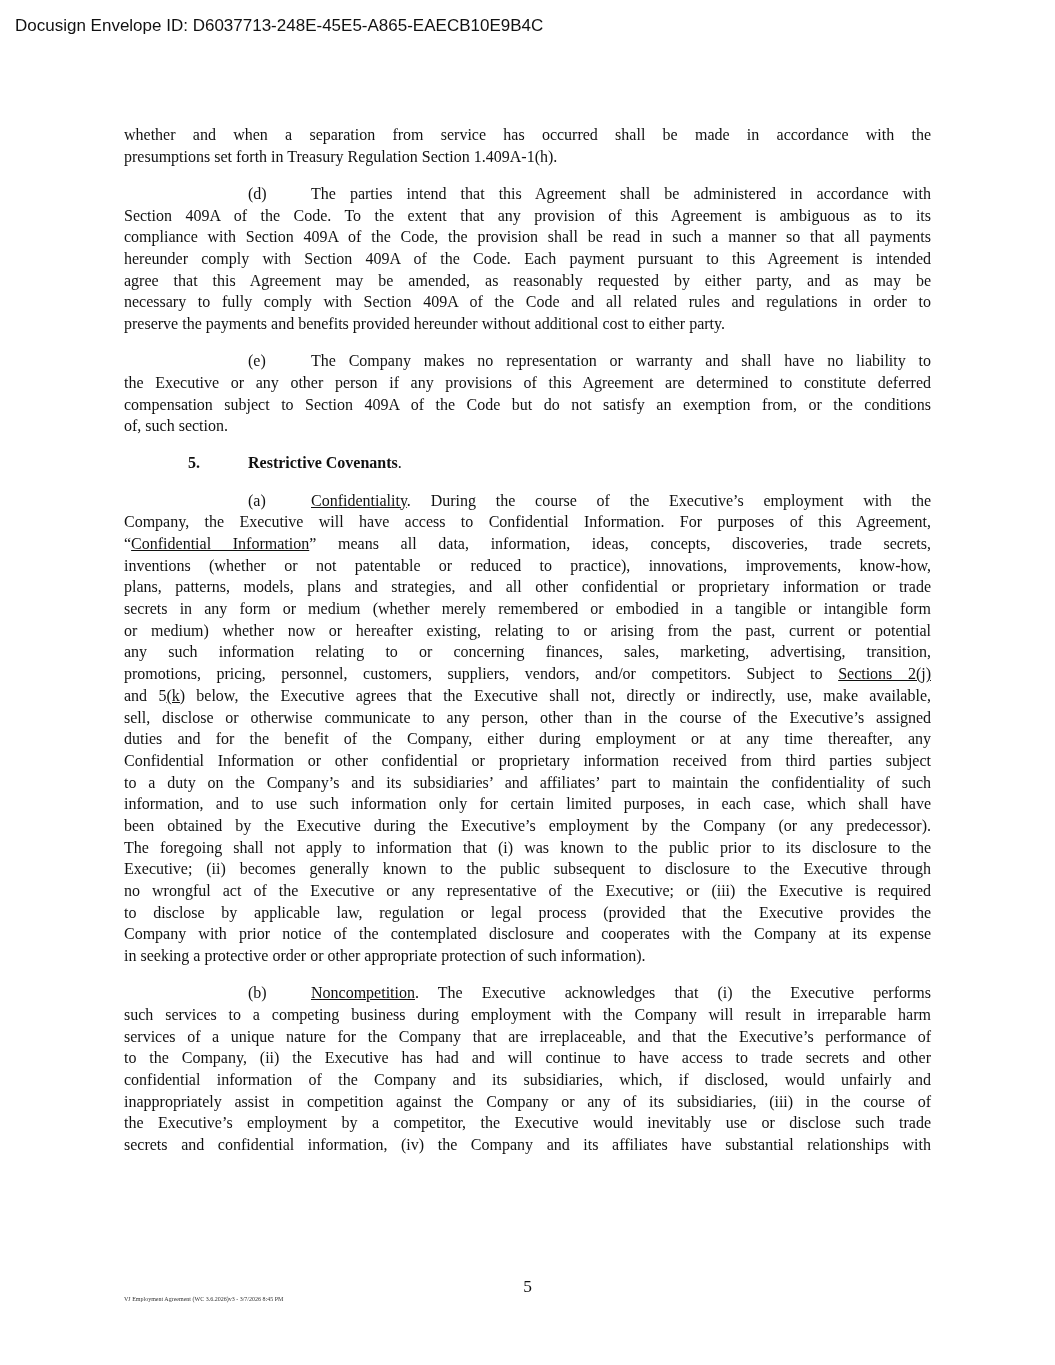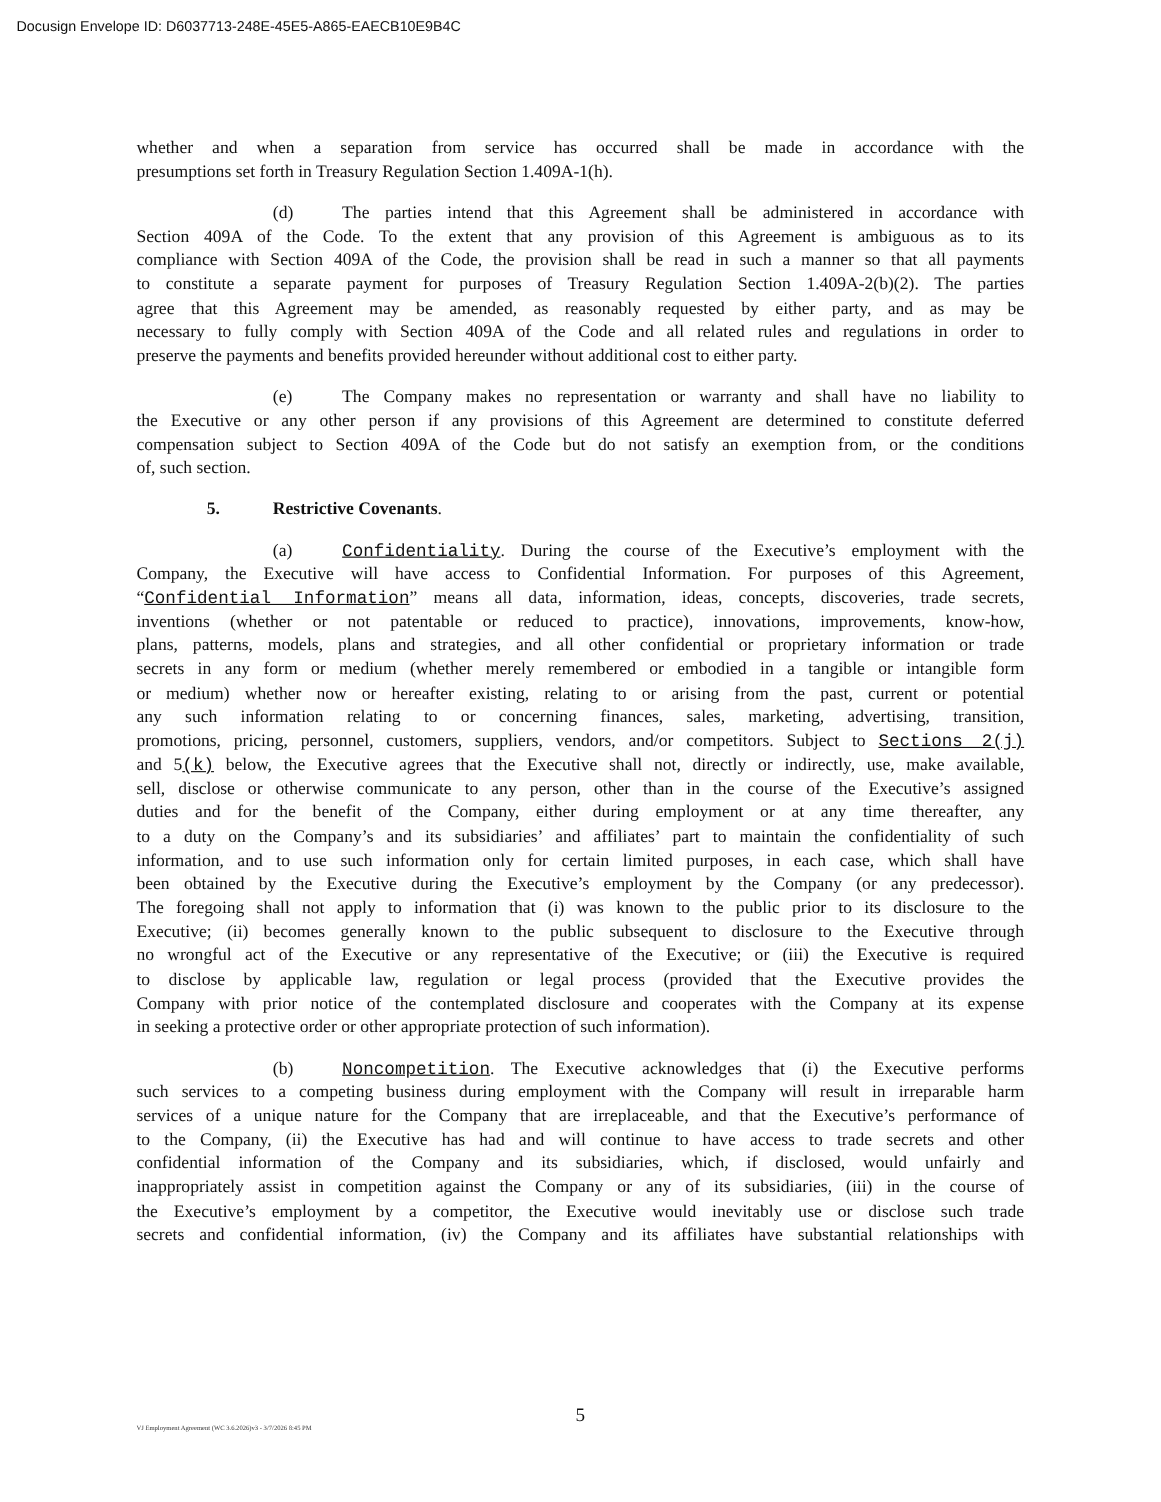--- a/index.html
+++ b/index.html
@@ -1,37 +1,37 @@
 <!DOCTYPE html>
 <html><head>
 <meta charset="utf-8">
 <style>
   html, body { margin: 0; padding: 0; background: #ffffff; }
   body { width: 1055px; height: 1365px; position: relative; overflow: hidden; }
   .envelope {
     position: absolute; left: 15px; top: 16px;
-    font-family: "Liberation Sans", sans-serif; font-size: 13px; color: #111;
+    font-family: "Liberation Sans", sans-serif; font-size: 17px; color: #111;
     white-space: nowrap;
   }
   .page {
     position: absolute; left: 124px; top: 124px; width: 807px;
     font-family: "Liberation Serif", serif; font-size: 16px; color: #111;
     line-height: 21.7px;
   }
   .para { margin: 0 0 15.5px 0; }
   .line {
     display: block; text-align: justify; text-align-last: justify;
     white-space: nowrap; height: 21.7px; overflow: visible;
   }
   .line.last { text-align-last: left; }
   .line.indent { padding-left: 124px; }
   .lbl { display: inline-block; width: 63px; }
   .heading { padding-left: 64px; font-weight: bold; }
   .heading .num { display: inline-block; width: 60px; }
-  u { text-decoration: underline; font-family: Liberation Mono, monospace; }
+  u { text-decoration: underline; }
   .page-number {
     position: absolute; left: 0; width: 1055px; top: 1276px; text-align: center;
     font-family: "Liberation Serif", serif; font-size: 17.4px; color: #111;
   }
   .footer {
     position: absolute; left: 124px; top: 1296px;
     font-family: "Liberation Serif", serif; font-size: 6px; color: #333; white-space: nowrap;
   }
 </style>
 </head>
@@ -43,21 +43,21 @@
 
   <div class="para">
     <span class="line">whether and when a separation from service has occurred shall be made in accordance with the</span>
     <span class="line last">presumptions set forth in Treasury Regulation Section 1.409A-1(h).</span>
   </div>
 
   <div class="para">
     <span class="line indent"><span class="lbl">(d)</span><span>The parties intend that this Agreement shall be administered in accordance with</span></span>
     <span class="line">Section 409A of the Code.  To the extent that any provision of this Agreement is ambiguous as to its</span>
     <span class="line">compliance with Section 409A of the Code, the provision shall be read in such a manner so that all payments</span>
-    <span class="line">to constitute a separate payment for purposes of Treasury Regulation Section 1.409A-2(b)(2).  The parties</span>
+    <span class="line">hereunder comply with Section 409A of the Code.  Each payment pursuant to this Agreement is intended</span>
     <span class="line">agree that this Agreement may be amended, as reasonably requested by either party, and as may be</span>
     <span class="line">necessary to fully comply with Section 409A of the Code and all related rules and regulations in order to</span>
     <span class="line last">preserve the payments and benefits provided hereunder without additional cost to either party.</span>
   </div>
 
   <div class="para">
     <span class="line indent"><span class="lbl">(e)</span><span>The Company makes no representation or warranty and shall have no liability to</span></span>
     <span class="line">the Executive or any other person if any provisions of this Agreement are determined to constitute deferred</span>
     <span class="line">compensation subject to Section 409A of the Code but do not satisfy an exemption from, or the conditions</span>
     <span class="line last">of, such section.</span>
@@ -73,20 +73,21 @@
     <span class="line"><span>“</span><u>Confidential Information</u><span>” means all data, information, ideas, concepts, discoveries, trade secrets,</span></span>
     <span class="line">inventions (whether or not patentable or reduced to practice), innovations, improvements, know-how,</span>
     <span class="line">plans, patterns, models, plans and strategies, and all other confidential or proprietary information or trade</span>
     <span class="line">secrets in any form or medium (whether merely remembered or embodied in a tangible or intangible form</span>
     <span class="line">or medium) whether now or hereafter existing, relating to or arising from the past, current or potential</span>
     <span class="line">any such information relating to or concerning finances, sales, marketing, advertising, transition,</span>
     <span class="line"><span>promotions, pricing, personnel, customers, suppliers, vendors, and/or competitors.  Subject to </span><u>Sections 2(j)</u></span>
     <span class="line"><span>and 5</span><u>(k)</u><span> below, the Executive agrees that the Executive shall not, directly or indirectly, use, make available,</span></span>
     <span class="line">sell, disclose or otherwise communicate to any person, other than in the course of the Executive’s assigned</span>
     <span class="line">duties and for the benefit of the Company, either during employment or at any time thereafter, any</span>
+    <span class="line">Confidential Information or other confidential or proprietary information received from third parties subject</span>
     <span class="line">to a duty on the Company’s and its subsidiaries’ and affiliates’ part to maintain the confidentiality of such</span>
     <span class="line">information, and to use such information only for certain limited purposes, in each case, which shall have</span>
     <span class="line">been obtained by the Executive during the Executive’s employment by the Company (or any predecessor).</span>
     <span class="line">The foregoing shall not apply to information that (i) was known to the public prior to its disclosure to the</span>
     <span class="line">Executive; (ii) becomes generally known to the public subsequent to disclosure to the Executive through</span>
     <span class="line">no wrongful act of the Executive or any representative of the Executive; or (iii) the Executive is required</span>
     <span class="line">to disclose by applicable law, regulation or legal process (provided that the Executive provides the</span>
     <span class="line">Company with prior notice of the contemplated disclosure and cooperates with the Company at its expense</span>
     <span class="line last">in seeking a protective order or other appropriate protection of such information).</span>
   </div>

